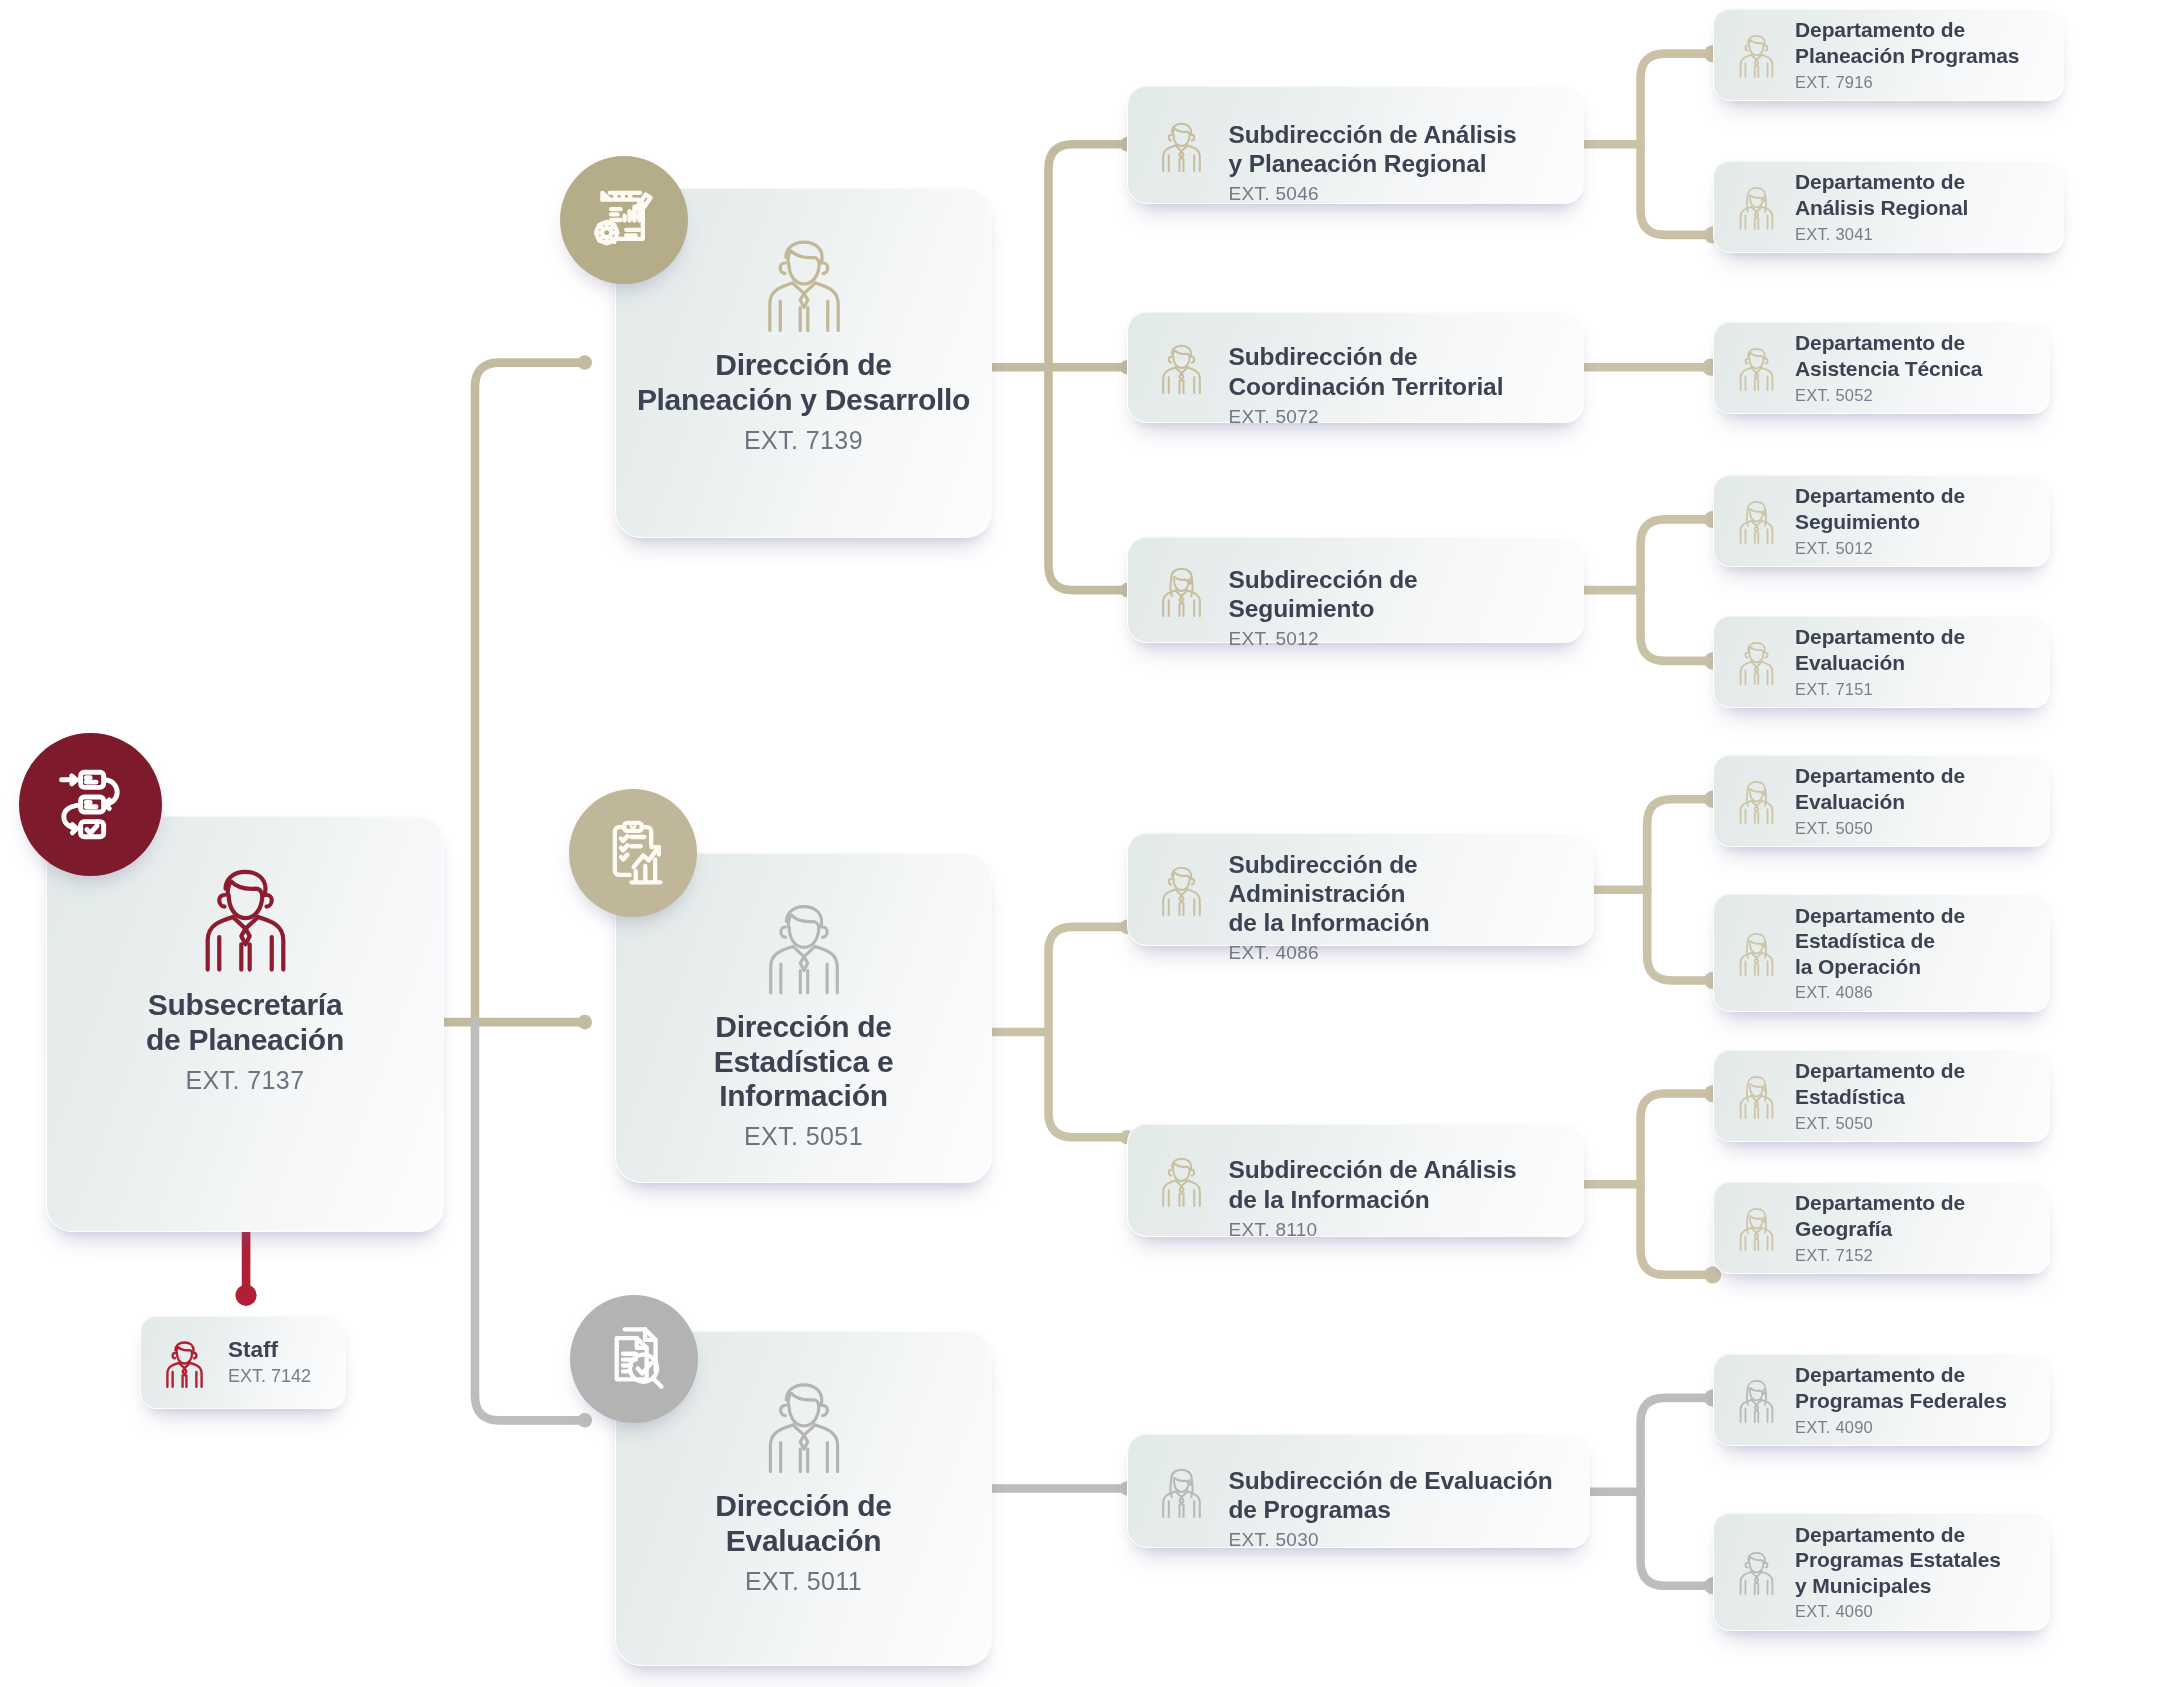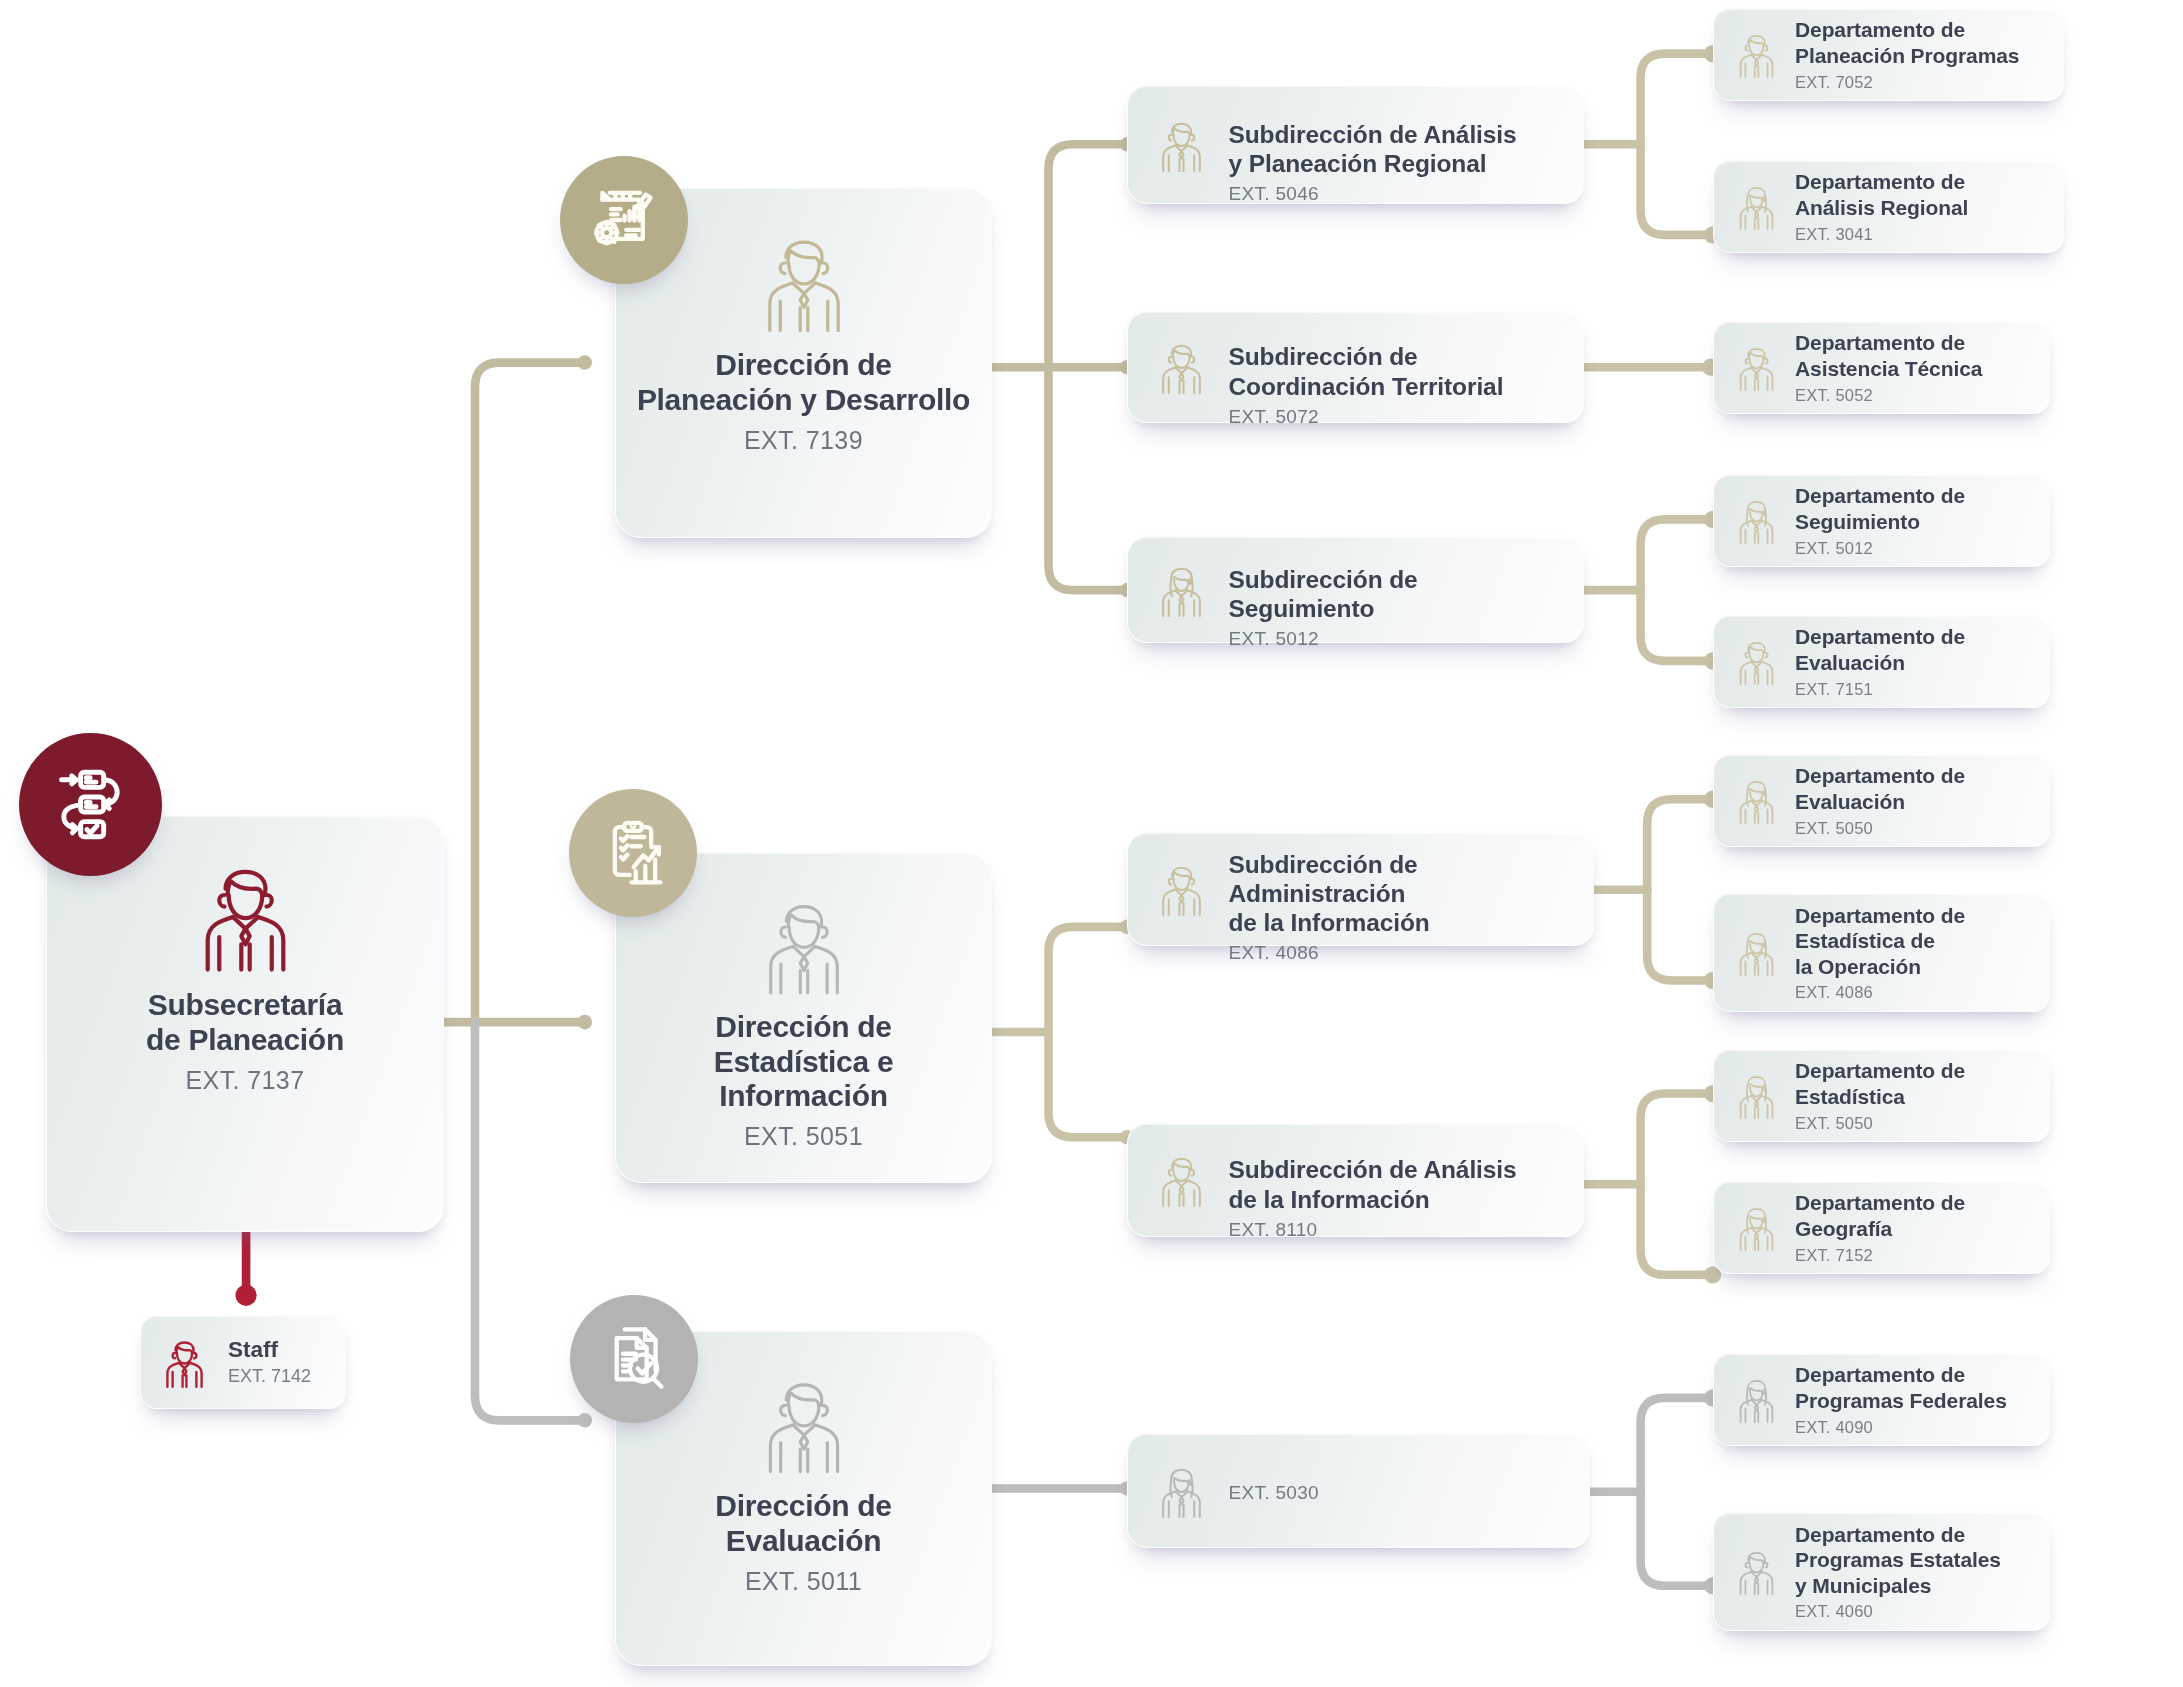--- a/index.html
+++ b/index.html
@@ -351,21 +351,21 @@
           <path d="M60 72l-4 7 4 8 4-8-4-7"></path>
         <path d="M56 87v24M64 87v24"></path>
           <path d="M35 80v31M85 80v31"></path>
       </svg>
     </span>
     <div class="ctxt">
       <div class="ctitle">
         <span>Departamento de</span><br>
         <span>Planeación Programas</span>
       </div>
-      <div class="cext">EXT. 7052</div>
+      <div class="cext">EXT. 7916</div>
     </div>
   </div>
 
   <div class="card small" style="left:1713px;top:160px;width:351px;height:93px;">
     <span class="ficon">
       <svg width="53" height="57" viewBox="0 0 120 120" fill="none" stroke="#cdc4a4" stroke-width="4" stroke-linecap="round" stroke-linejoin="round">
         <path d="M40 36c0-11 8-18 20-18s20 7 20 18c0 5-1 9-2 12"></path>
         <path d="M45 39c0 13 6 23 15 23s15-10 15-23"></path>
         <path d="M45 34c6 5 13 7 22 6 3 0 6 2 7 7"></path>
         <path d="M40 36c-2 12-3 26 1 36M80 36c2 12 3 26-1 36"></path>
@@ -677,20 +677,24 @@
         <path d="M45 34c6 5 13 7 22 6 3 0 6 2 7 7"></path>
         <path d="M40 36c-2 12-3 26 1 36M80 36c2 12 3 26-1 36"></path>
         <path d="M48 61c-13 4-24 8-24 22v28M72 61c13 4 24 8 24 22v28"></path>
         <path d="M48 61l12 11 12-11"></path>
           <path d="M60 72l-4 7 4 8 4-8-4-7"></path>
         <path d="M56 87v24M64 87v24"></path>
           <path d="M35 80v31M85 80v31"></path>
       </svg>
     </span>
     <div class="ctxt">
+      <div class="ctitle">
+        <span>Subdirección de Evaluación</span><br>
+        <span>de  Programas</span>
+      </div>
       <div class="cext">EXT. 5030</div>
     </div>
   </div>
 
   <div class="card small" style="left:1713px;top:1353px;width:337px;height:93px;">
     <span class="ficon">
       <svg width="53" height="57" viewBox="0 0 120 120" fill="none" stroke="#b8b8b8" stroke-width="4" stroke-linecap="round" stroke-linejoin="round">
         <path d="M40 36c0-11 8-18 20-18s20 7 20 18c0 5-1 9-2 12"></path>
         <path d="M45 39c0 13 6 23 15 23s15-10 15-23"></path>
         <path d="M45 34c6 5 13 7 22 6 3 0 6 2 7 7"></path>

